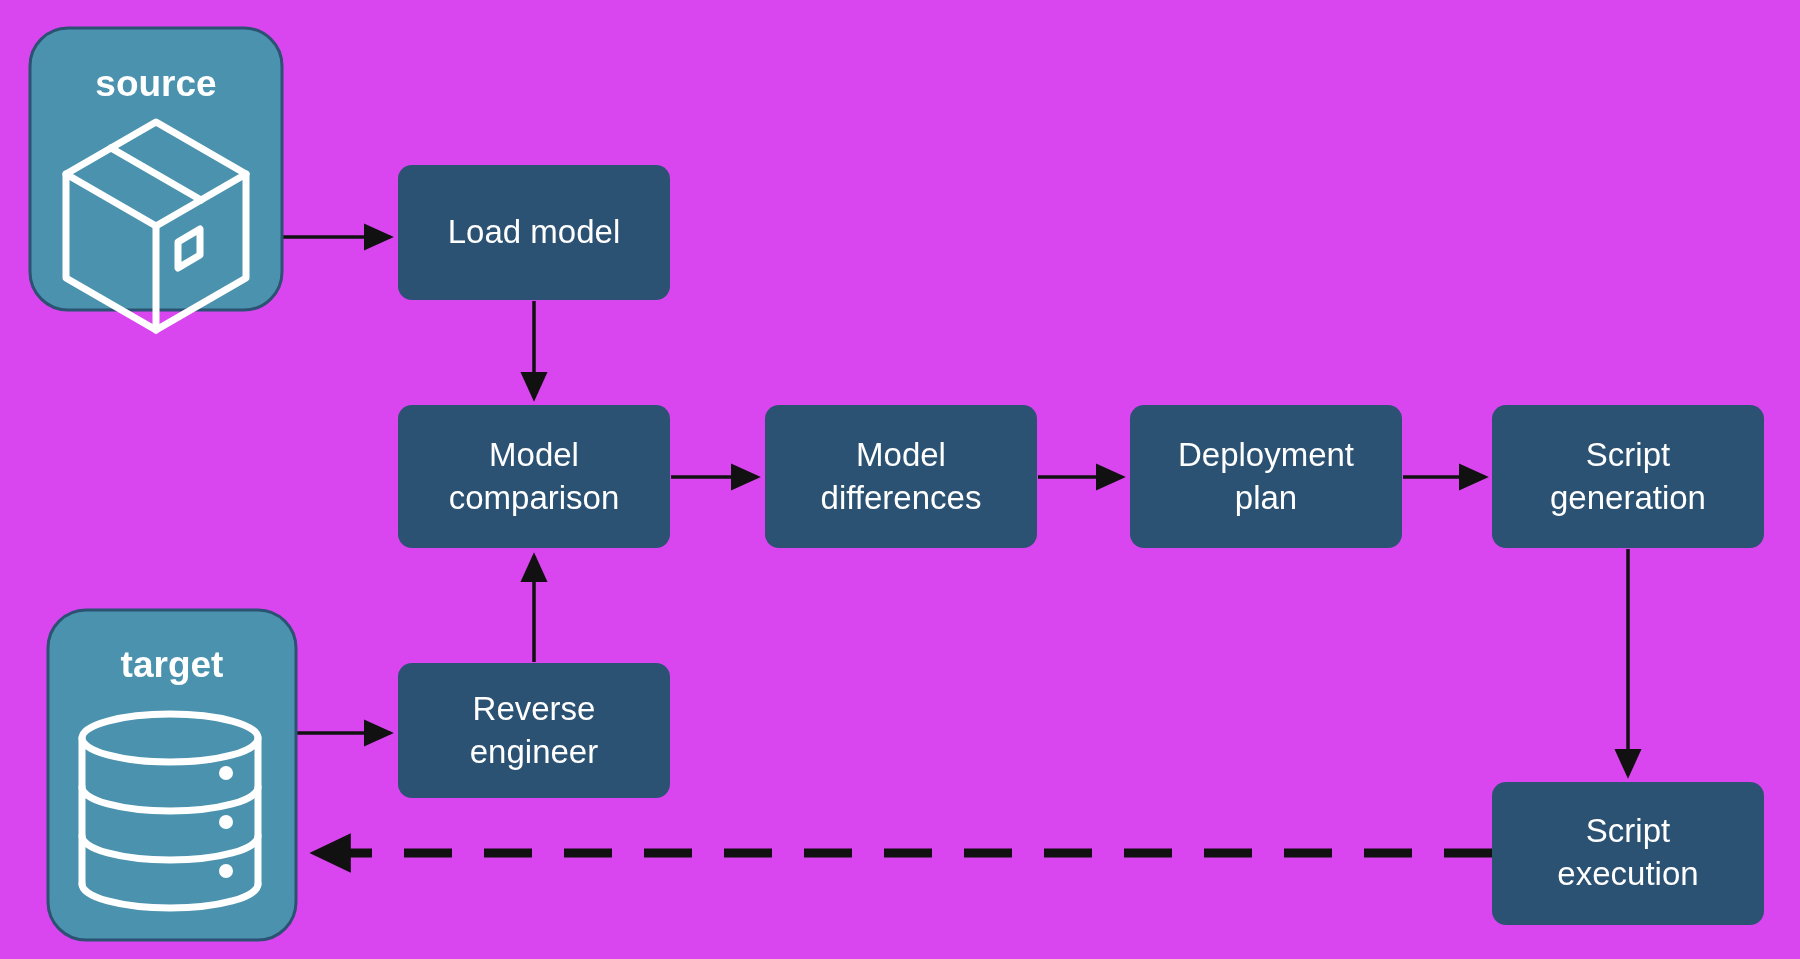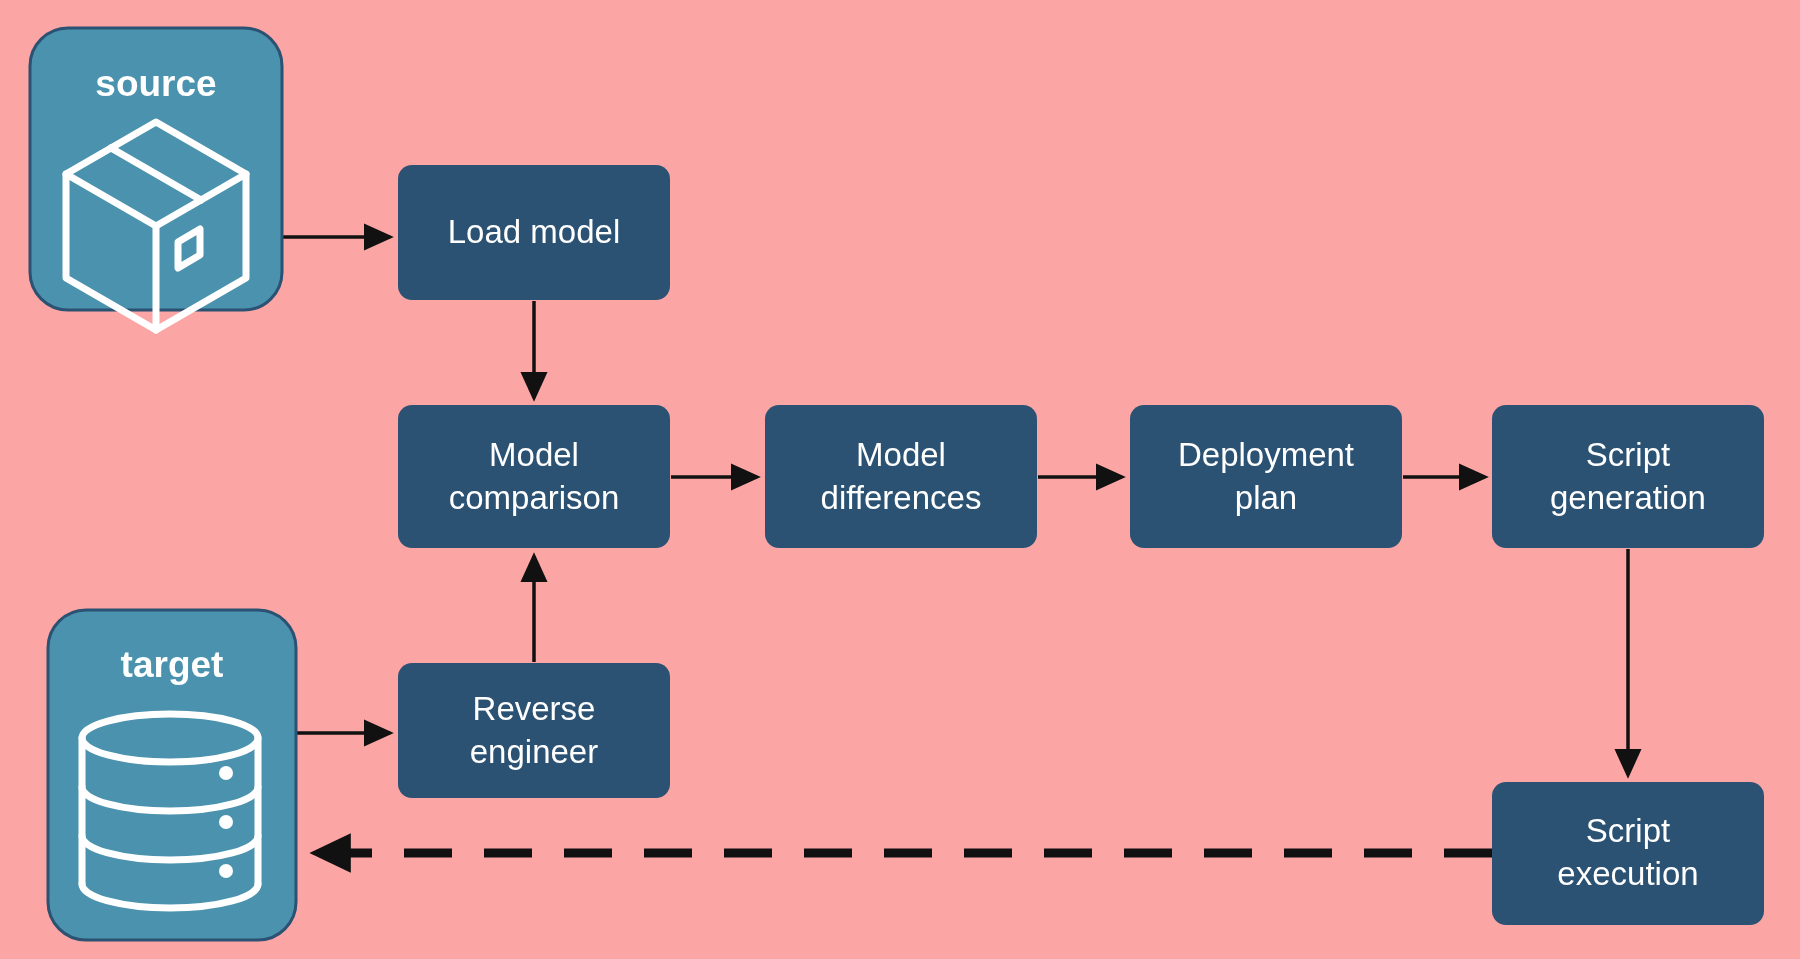--- a/index.html
+++ b/index.html
@@ -10,21 +10,21 @@
   body {
     width: 1800px;
     height: 959px;
     overflow: hidden;
     font-family: "Liberation Sans", sans-serif;
   }
   #diagram-root {
     position: relative;
     width: 1800px;
     height: 959px;
-    background: #fca5a5;
+    background: #d946ef;
   }
   svg.canvas {
     position: absolute;
     top: 0;
     left: 0;
     width: 1800px;
     height: 959px;
   }
   .node-label {
     fill: #ffffff;

